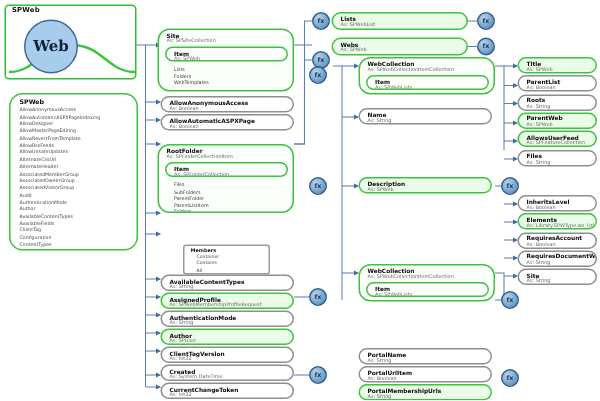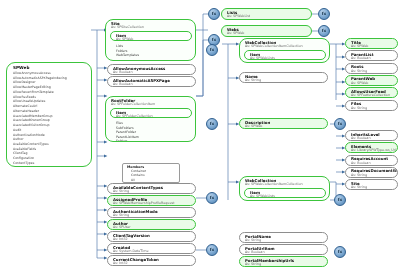--- a/index.html
+++ b/index.html
@@ -237,20 +237,27 @@
       <polygon points="342,92.4 345.4,94 342,95.6"></polygon>
       <polygon points="342,104.4 345.4,106 342,107.6"></polygon>
       <polygon points="342,134.4 345.4,136 342,137.6"></polygon>
       <polygon points="342,146.4 345.4,148 342,149.6"></polygon>
       <polygon points="342,158.4 345.4,160 342,161.6"></polygon>
       <polygon points="342,170.4 345.4,172 342,173.6"></polygon>
       <polygon points="342,182.4 345.4,184 342,185.6"></polygon>
     </g>
   </svg>
 
+  <div class="logo-panel">
+    <div class="lp-title">SPWeb</div>
+    <svg class="swoosh" viewBox="0 0 88 50">
+      <path d="M2,44 C20,44 24,26 44,26 C64,26 68,44 86,44" fill="none" stroke="#3cc43c" stroke-width="1.6"></path>
+    </svg>
+    <div class="logo-circle">Web</div>
+  </div>
 
   <div class="attr-panel" style="left:6px; top:62px; width:86px; height:105px;">
     <div class="ap-title">SPWeb</div>
     <div class="attr-list" id="attr-list">
         <div>AllowAnonymousAccess</div>
         <div>AllowAutomaticASPXPageIndexing</div>
         <div>AllowDesigner</div>
         <div>AllowMasterPageEditing</div>
         <div>AllowRevertFromTemplate</div>
         <div>AllowRssFeeds</div>

